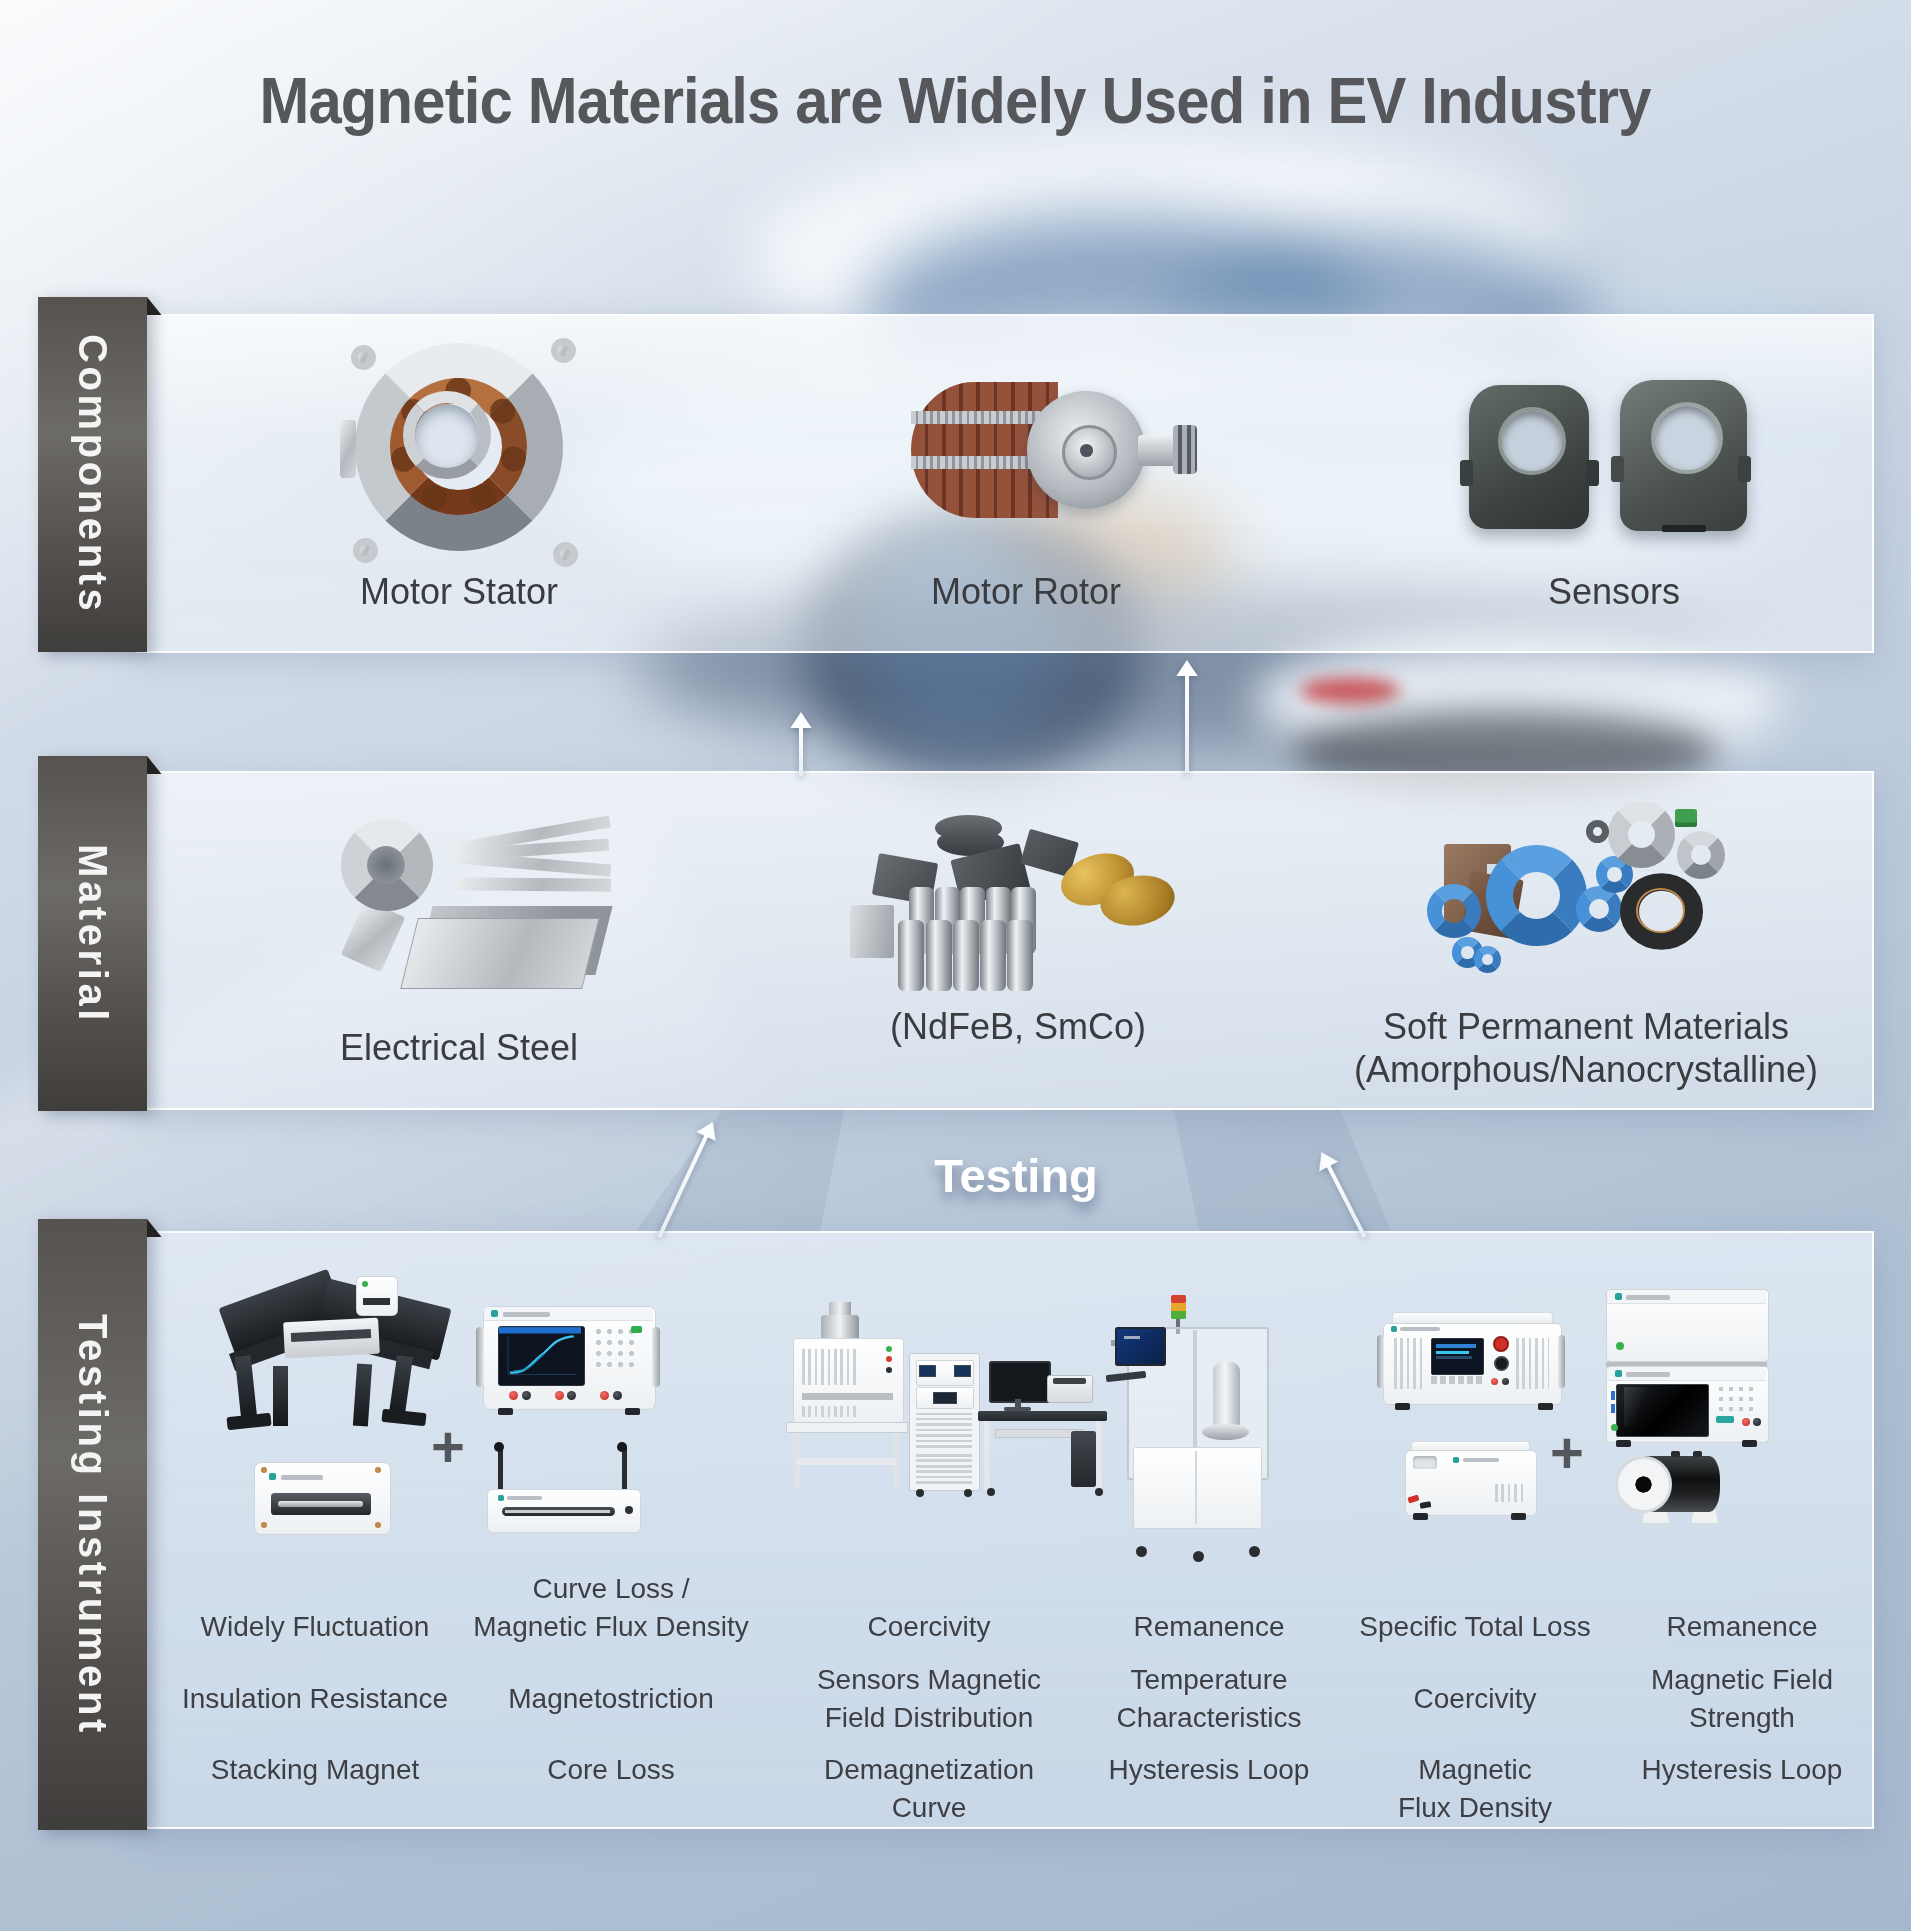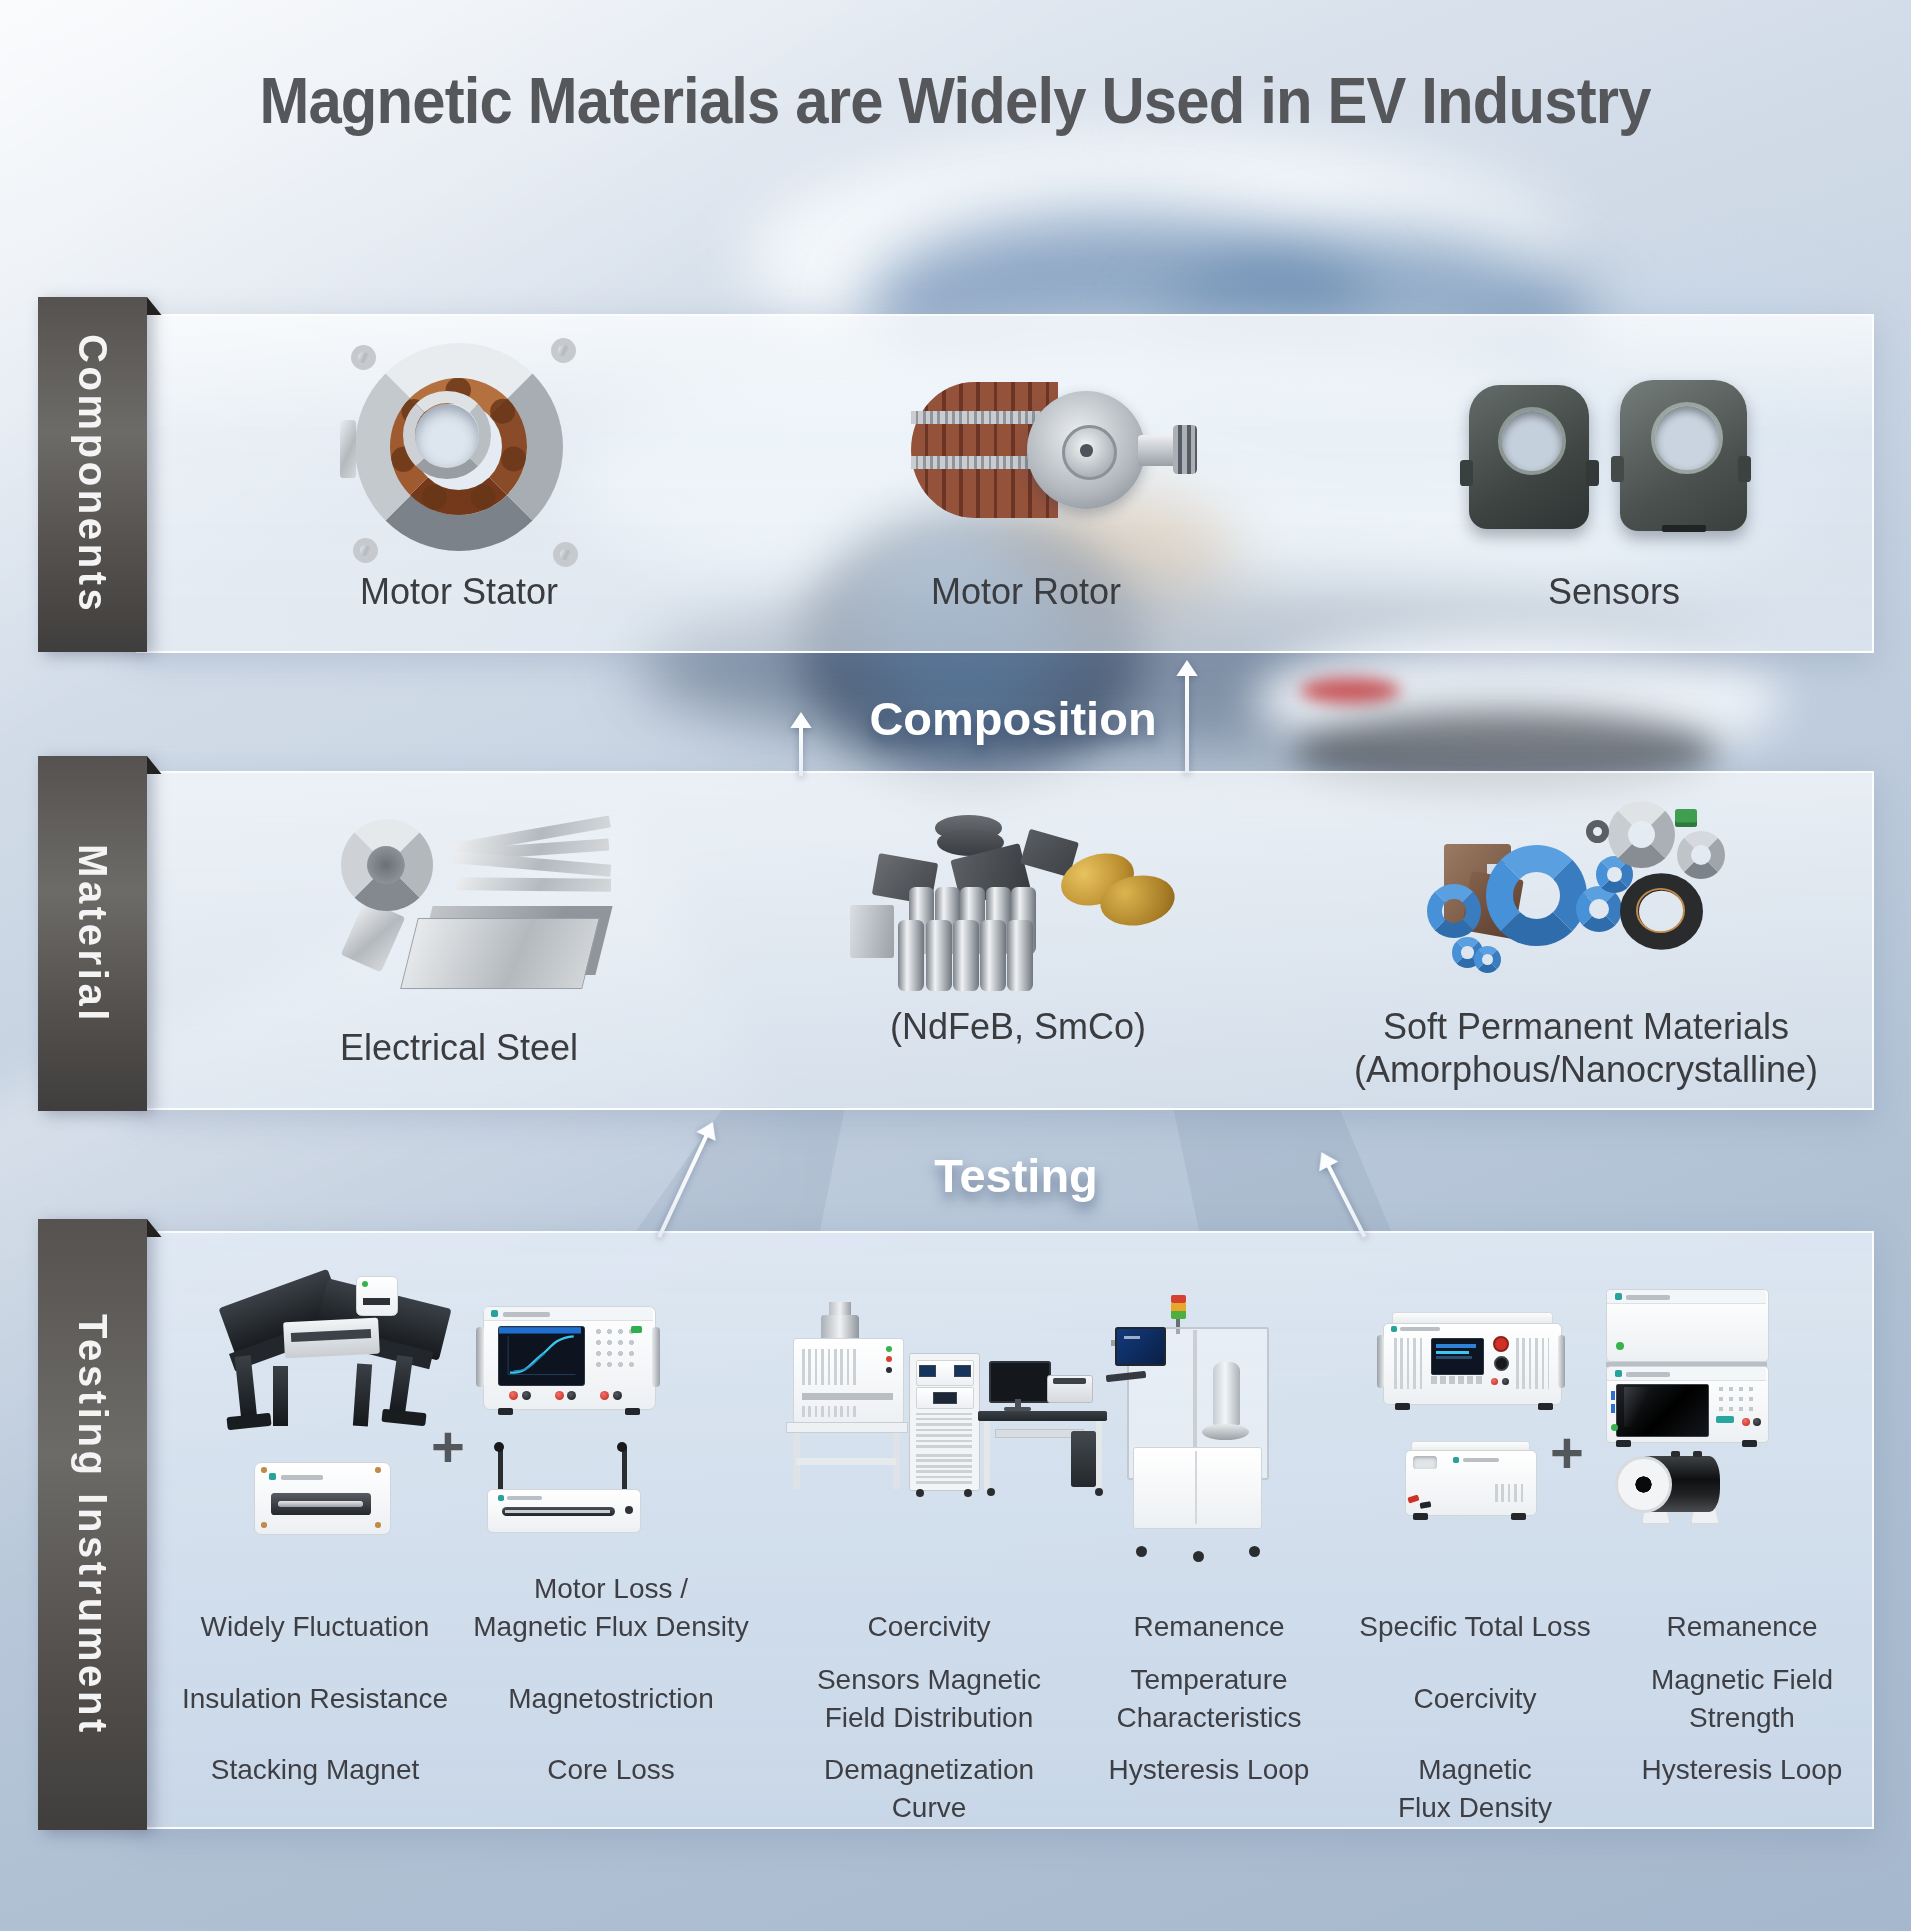--- a/index.html
+++ b/index.html
@@ -430,21 +430,20 @@
     <span></span>
   </div>
   <div class="mlabel ml-2">
     <span>(NdFeB, SmCo)</span>
   </div>
   <div class="mlabel ml-3">
     <span>Soft Permanent Materials</span>
     <span>(Amorphous/Nanocrystalline)</span>
   </div>
 
-  <div class="flow-label fl-comp">Composition</div>
   <div class="flow-label fl-test">Testing</div>
   <div class="arrow ar-c-left">
       <span class="head"></span>
       <span class="stem"></span>
     </div>
   <div class="arrow ar-c-right">
       <span class="head"></span>
       <span class="stem"></span>
     </div>
   <div class="arrow ar-t-left">
@@ -453,21 +452,21 @@
     </div>
   <div class="arrow ar-t-right">
       <span class="head"></span>
       <span class="stem"></span>
     </div>
 
   <div class="tlabel tl-0">
       <span>Widely Fluctuation</span>
     </div>
   <div class="tlabel tl-1">
-      <span>Motor Loss /</span>
+      <span>Curve Loss /</span>
       <span>Magnetic Flux Density</span>
     </div>
   <div class="tlabel tl-2">
       <span>Coercivity</span>
     </div>
   <div class="tlabel tl-3">
       <span>Remanence</span>
     </div>
   <div class="tlabel tl-4">
       <span>Specific Total Loss</span>

